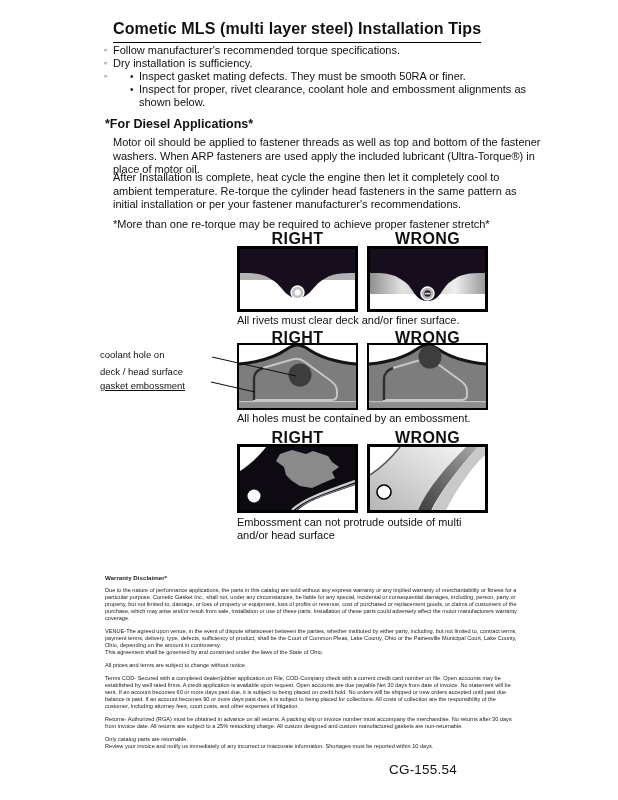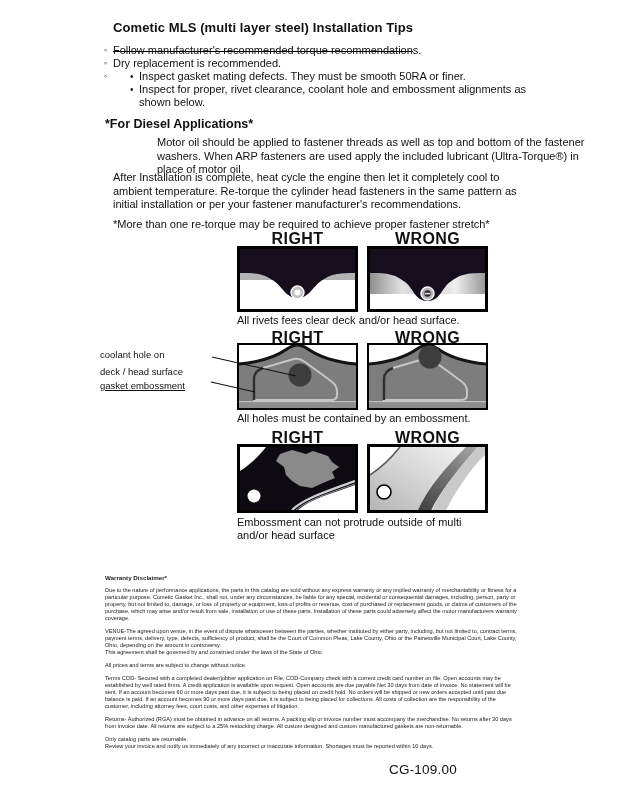--- a/index.html
+++ b/index.html
@@ -2,22 +2,22 @@
 <html><head>
 <meta charset="utf-8">
 <style>
   * { margin:0; padding:0; box-sizing:border-box; }
   html,body { background:#e8e8e8; }
   .page {
     position:relative; width:618px; height:800px; background:#ffffff;
     font-family:"Liberation Sans", sans-serif; color:#111; overflow:hidden;
   }
   .title {
-    position:absolute; left:113px; top:20px; font-size:13px; font-weight:bold;
-    border-bottom:1.6px solid #000; padding-bottom:16px; letter-spacing:.1px;
+    position:absolute; left:113px; top:20px; font-size:16px; font-weight:bold;
+    border-bottom:1.6px solid #000; padding-bottom:4px; letter-spacing:.1px;
   }
   .bullets { position:absolute; left:104px; top:44px; width:450px; list-style:none; font-size:11px; }
   .bullets li { position:relative; padding-left:9px; line-height:13px; }
   .bullets li .marker { position:absolute; left:0; top:0; font-size:9px; }
   .bullets li.sub { margin-left:26px; padding-left:9px; }
   .bullets li.sub .marker { font-size:10px; }
   .section-head { position:absolute; left:105px; font-size:12.5px; font-weight:bold; }
   .para { position:absolute; left:113px; width:428px; font-size:11px; line-height:13.5px; }
   .fig-labels, .fig-row { position:absolute; left:237px; display:flex; gap:9px; }
   .fig-label { width:121px; text-align:center; font-size:16px; font-weight:bold; letter-spacing:.4px; }
@@ -33,29 +33,29 @@
   .page-code { position:absolute; left:389px; top:762px; font-size:13.5px; letter-spacing:.2px; }
 </style>
 </head>
 <body>
 
 <div class="page">
 
   <div class="title">Cometic MLS (multi layer steel) Installation Tips</div>
 
   <ul class="bullets">
-    <li><span class="marker">◦</span><span>Follow manufacturer's recommended torque recommendations.</span></li>
-    <li><span class="marker">◦</span><span>Dry replacement is recommended.</span></li>
+    <li><span class="marker">◦</span><span>Follow manufacturer's recommended torque specifications.</span></li>
+    <li><span class="marker">◦</span><span>Dry installation is sufficiency.</span></li>
     <li><span class="marker">◦</span></li>
     <li class="sub"><span class="marker">•</span><span>Inspect gasket mating defects.  They must be smooth 50RA or finer.</span></li>
     <li class="sub"><span class="marker">•</span><span>Inspect for proper, rivet clearance, coolant hole and embossment alignments as shown below.</span></li>
   </ul>
 
   <div class="section-head" style="top:117px;">*For Diesel Applications*</div>
-  <div class="para" style="top:136px;margin-left:44px;">Motor oil should be applied to fastener threads as well as top and bottom of the fastener washers. When ARP fasteners are used apply the included lubricant (Ultra-Torque®) in place of motor oil.</div>
+  <div class="para" style="top:136px;">Motor oil should be applied to fastener threads as well as top and bottom of the fastener washers. When ARP fasteners are used apply the included lubricant (Ultra-Torque®) in place of motor oil.</div>
   <div class="para" style="top:171px;">After Installation is complete, heat cycle the engine then let it completely cool to ambient temperature. Re-torque the cylinder head fasteners in the same pattern as initial installation or per your fastener manufacturer's recommendations.</div>
   <div class="para" style="top:218px;">*More than one re-torque may be required to achieve proper fastener stretch*</div>
 
   <div class="fig-labels" style="top:230px;">
     <div class="fig-label">RIGHT</div>
     <div class="fig-label">WRONG</div>
   </div>
   <div class="fig-row" style="top:246px;">
     <div class="fig-box">
       <svg width="115" height="60" viewBox="0 0 115 60">
@@ -79,21 +79,21 @@
         </defs>
         <rect x="0" y="0" width="115" height="60" fill="#ffffff"></rect>
         <rect x="0" y="24" width="115" height="21" fill="url(#g1)"></rect>
         <path d="M0,0 H115 V24 C96,24 90,25.5 80,33 C71,40 70,52 57.5,52 C45,52 44,40 35,33 C25,25.5 19,24 0,24 Z" fill="#160e1c"></path>
         <circle cx="57.5" cy="44.5" r="6.5" fill="#b5b5b5" stroke="#ffffff" stroke-width="1.4"></circle>
         <circle cx="57.5" cy="44.5" r="3.2" fill="#2b2430"></circle>
         <rect x="54.8" y="43.8" width="5.4" height="1.6" fill="#dddddd"></rect>
       </svg>
     </div>
   </div>
-  <div class="caption" style="top:314px;">All rivets fees clear deck and/or head surface.</div>
+  <div class="caption" style="top:314px;">All rivets must clear deck and/or finer surface.</div>
 
   <div class="fig-labels" style="top:329px;">
     <div class="fig-label">RIGHT</div>
     <div class="fig-label">WRONG</div>
   </div>
   <div class="fig-row" style="top:343px;">
     <div class="fig-box thin">
       <svg width="117" height="63" viewBox="0 0 117 63">
         <rect x="0" y="0" width="117" height="63" fill="#ffffff"></rect>
         <path d="M0,19 C22,17 38,11 48,4 C51,2 54,0 58.5,0 C63,0 66,2 69,4 C79,11 95,17 117,19 V63 H0 Z" fill="#7d7d7d"></path>
@@ -177,15 +177,15 @@
     <p>Due to the nature of performance applications, the parts in this catalog are sold without any express warranty or any implied warranty of merchantability or fitness for a particular purpose.  Cometic Gasket Inc., shall not, under any circumstances, be liable for any special, incidental or consequential damages, including, person, party or property, but not limited to, damage, or loss of property or equipment, loss of profits or revenue, cost of purchased or replacement goods, or claims of customers of the purchase, which may arise and/or result from sale, installation or use of these parts.  Installation of these parts could adversely affect the motor manufacturers warranty coverage.</p>
     <p>VENUE-The agreed upon venue, in the event of dispute whatsoever between the parties, whether instituted by either party, including, but not limited to, contract terms, payment terms, delivery, type, defects, sufficiency of product, shall be the Court of Common Pleas, Lake County, Ohio or the Painesville Municipal Court, Lake County, Ohio, depending on the amount in controversy.
 This agreement shall be governed by and construed under the laws of the State of Ohio.</p>
     <p>All prices and terms are subject to change without notice.</p>
     <p>Terms COD- Secured with a completed dealer/jobber application on File, COD-Company check with a current credit card number on file.  Open accounts may be established by well rated firms.  A credit application is available upon request.  Open accounts are due payable Net 30 days from date of invoice.  No statement will be sent.  If an account becomes 60 or more days past due, it is subject to being placed on credit hold.  No orders will be shipped or new orders accepted until past due balance is paid.  If an account becomes 90 or more days past due, it is subject to being placed for collections.  All costs of collection are the responsibility of the customer, including attorney fees, court costs, and other expenses of litigation.</p>
     <p>Returns- Authorized (RGA) must be obtained in advance on all returns.  A packing slip or invoice number must accompany the merchandise.  No returns after 30 days from invoice date.  All returns are subject to a 25% restocking charge.  All custom designed and custom manufactured gaskets are non-returnable.</p>
     <p>Only catalog parts are returnable.
 Review your invoice and notify us immediately of any incorrect or inaccurate information.  Shortages must be reported within 10 days.</p>
   </div>
 
-  <div class="page-code">CG-109.00</div>
+  <div class="page-code">CG-155.54</div>
 
 </div>
 
 </body></html>

